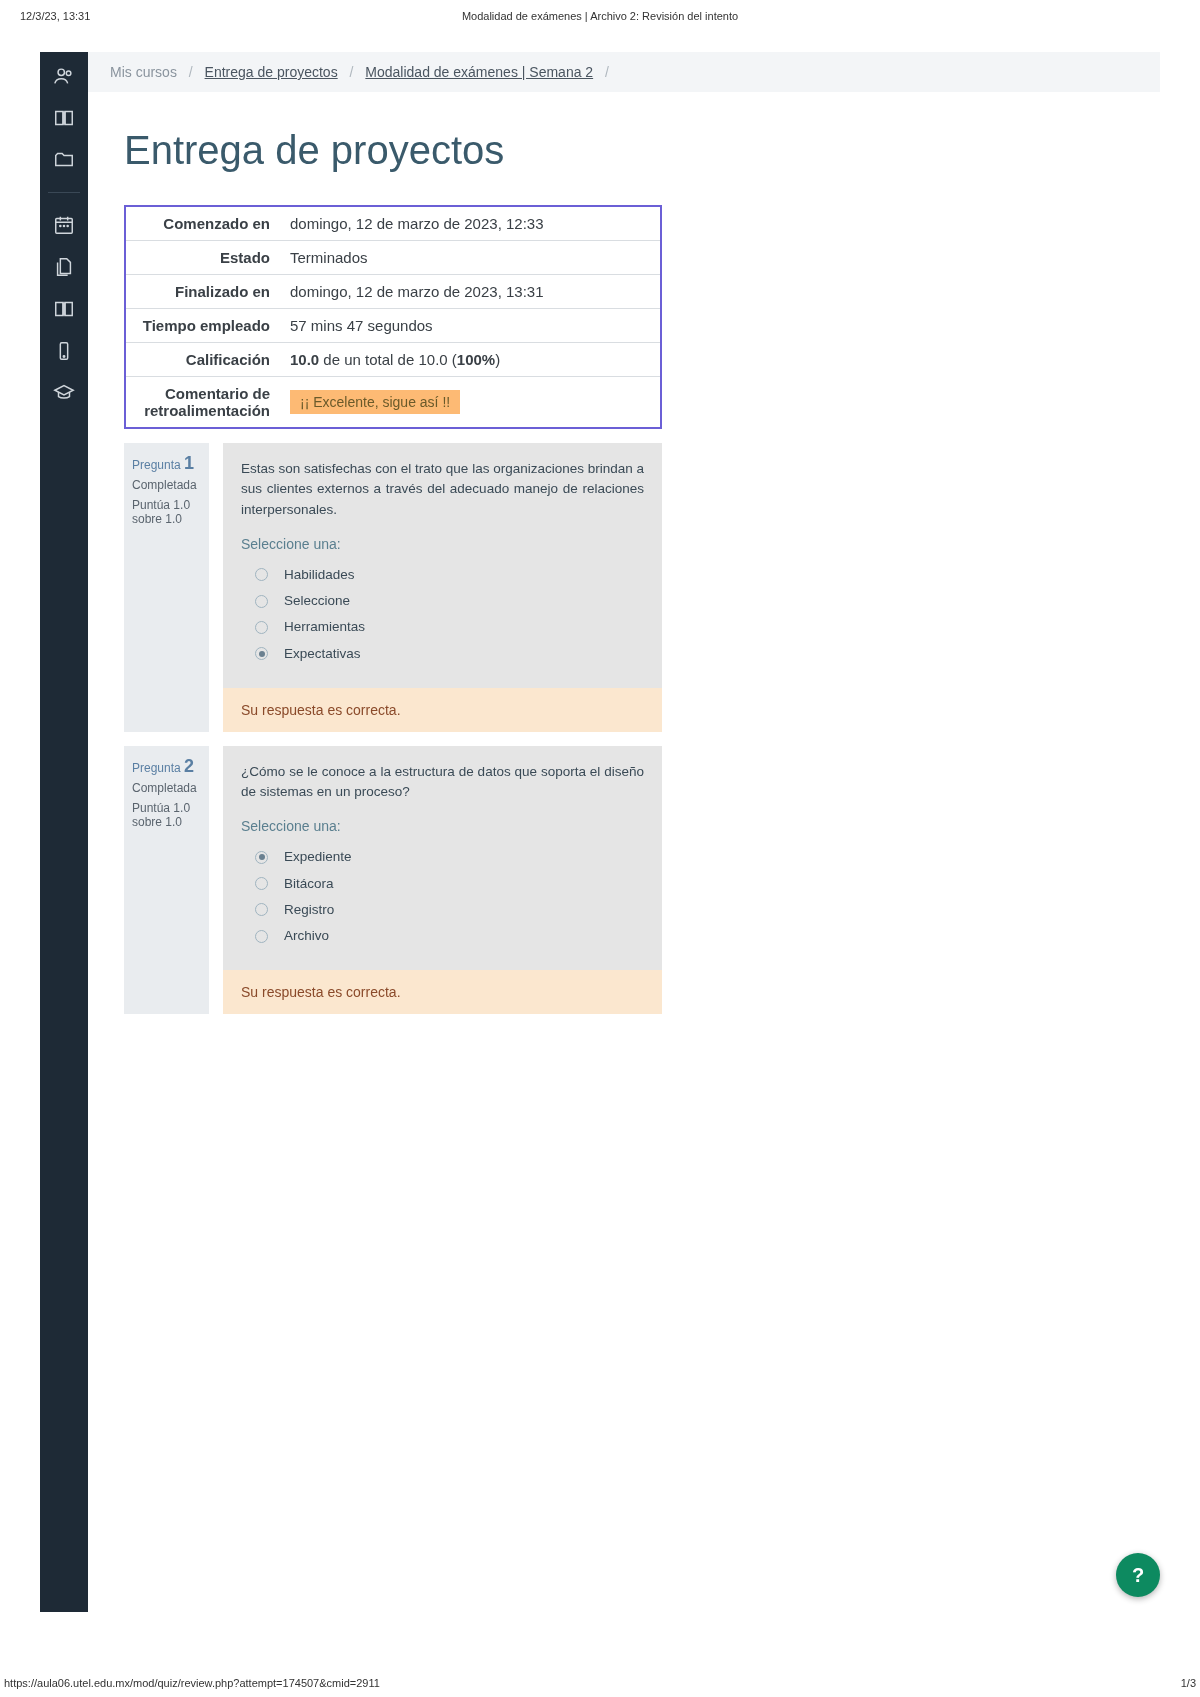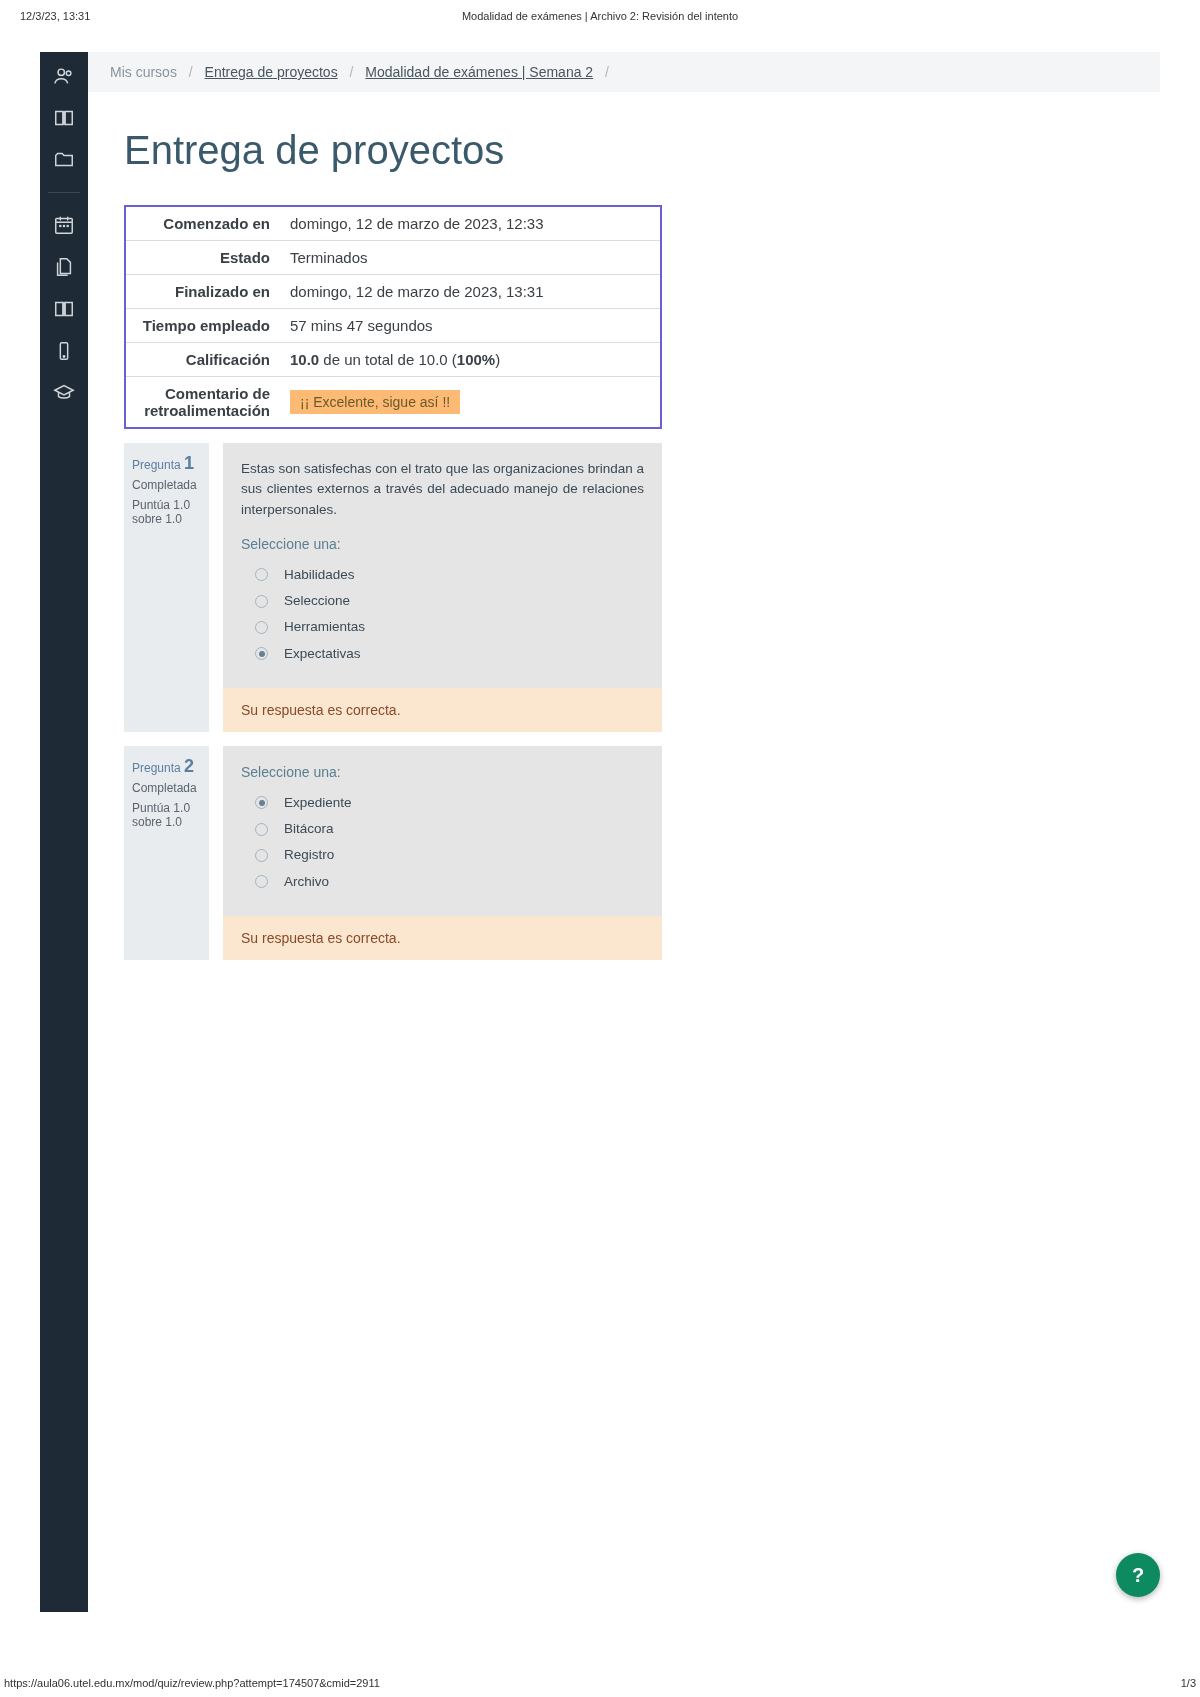--- a/index.html
+++ b/index.html
@@ -183,20 +183,21 @@
             </div>
           </div>
           <div class="question-wrap">
             <div class="qinfo">
               <div class="qinfo-title"><span>Pregunta</span> <span class="num">2</span></div>
               <div class="state">Completada</div>
               <div>Puntúa 1.0 sobre 1.0</div>
             </div>
             <div class="qbody">
               <div class="qcontent">
+                <div class="qtext">¿Cómo se le conoce a la estructura de datos que soporta el diseño de sistemas en un proceso?</div>
                 <div class="select-label">Seleccione una:</div>
                 <div class="option-row">
                   <span class="radio selected">
                     <span class="dot"></span>
                   </span>
                   <span>Expediente</span>
                 </div>
                 <div class="option-row">
                   <span class="radio"></span>
                   <span>Bitácora</span>

